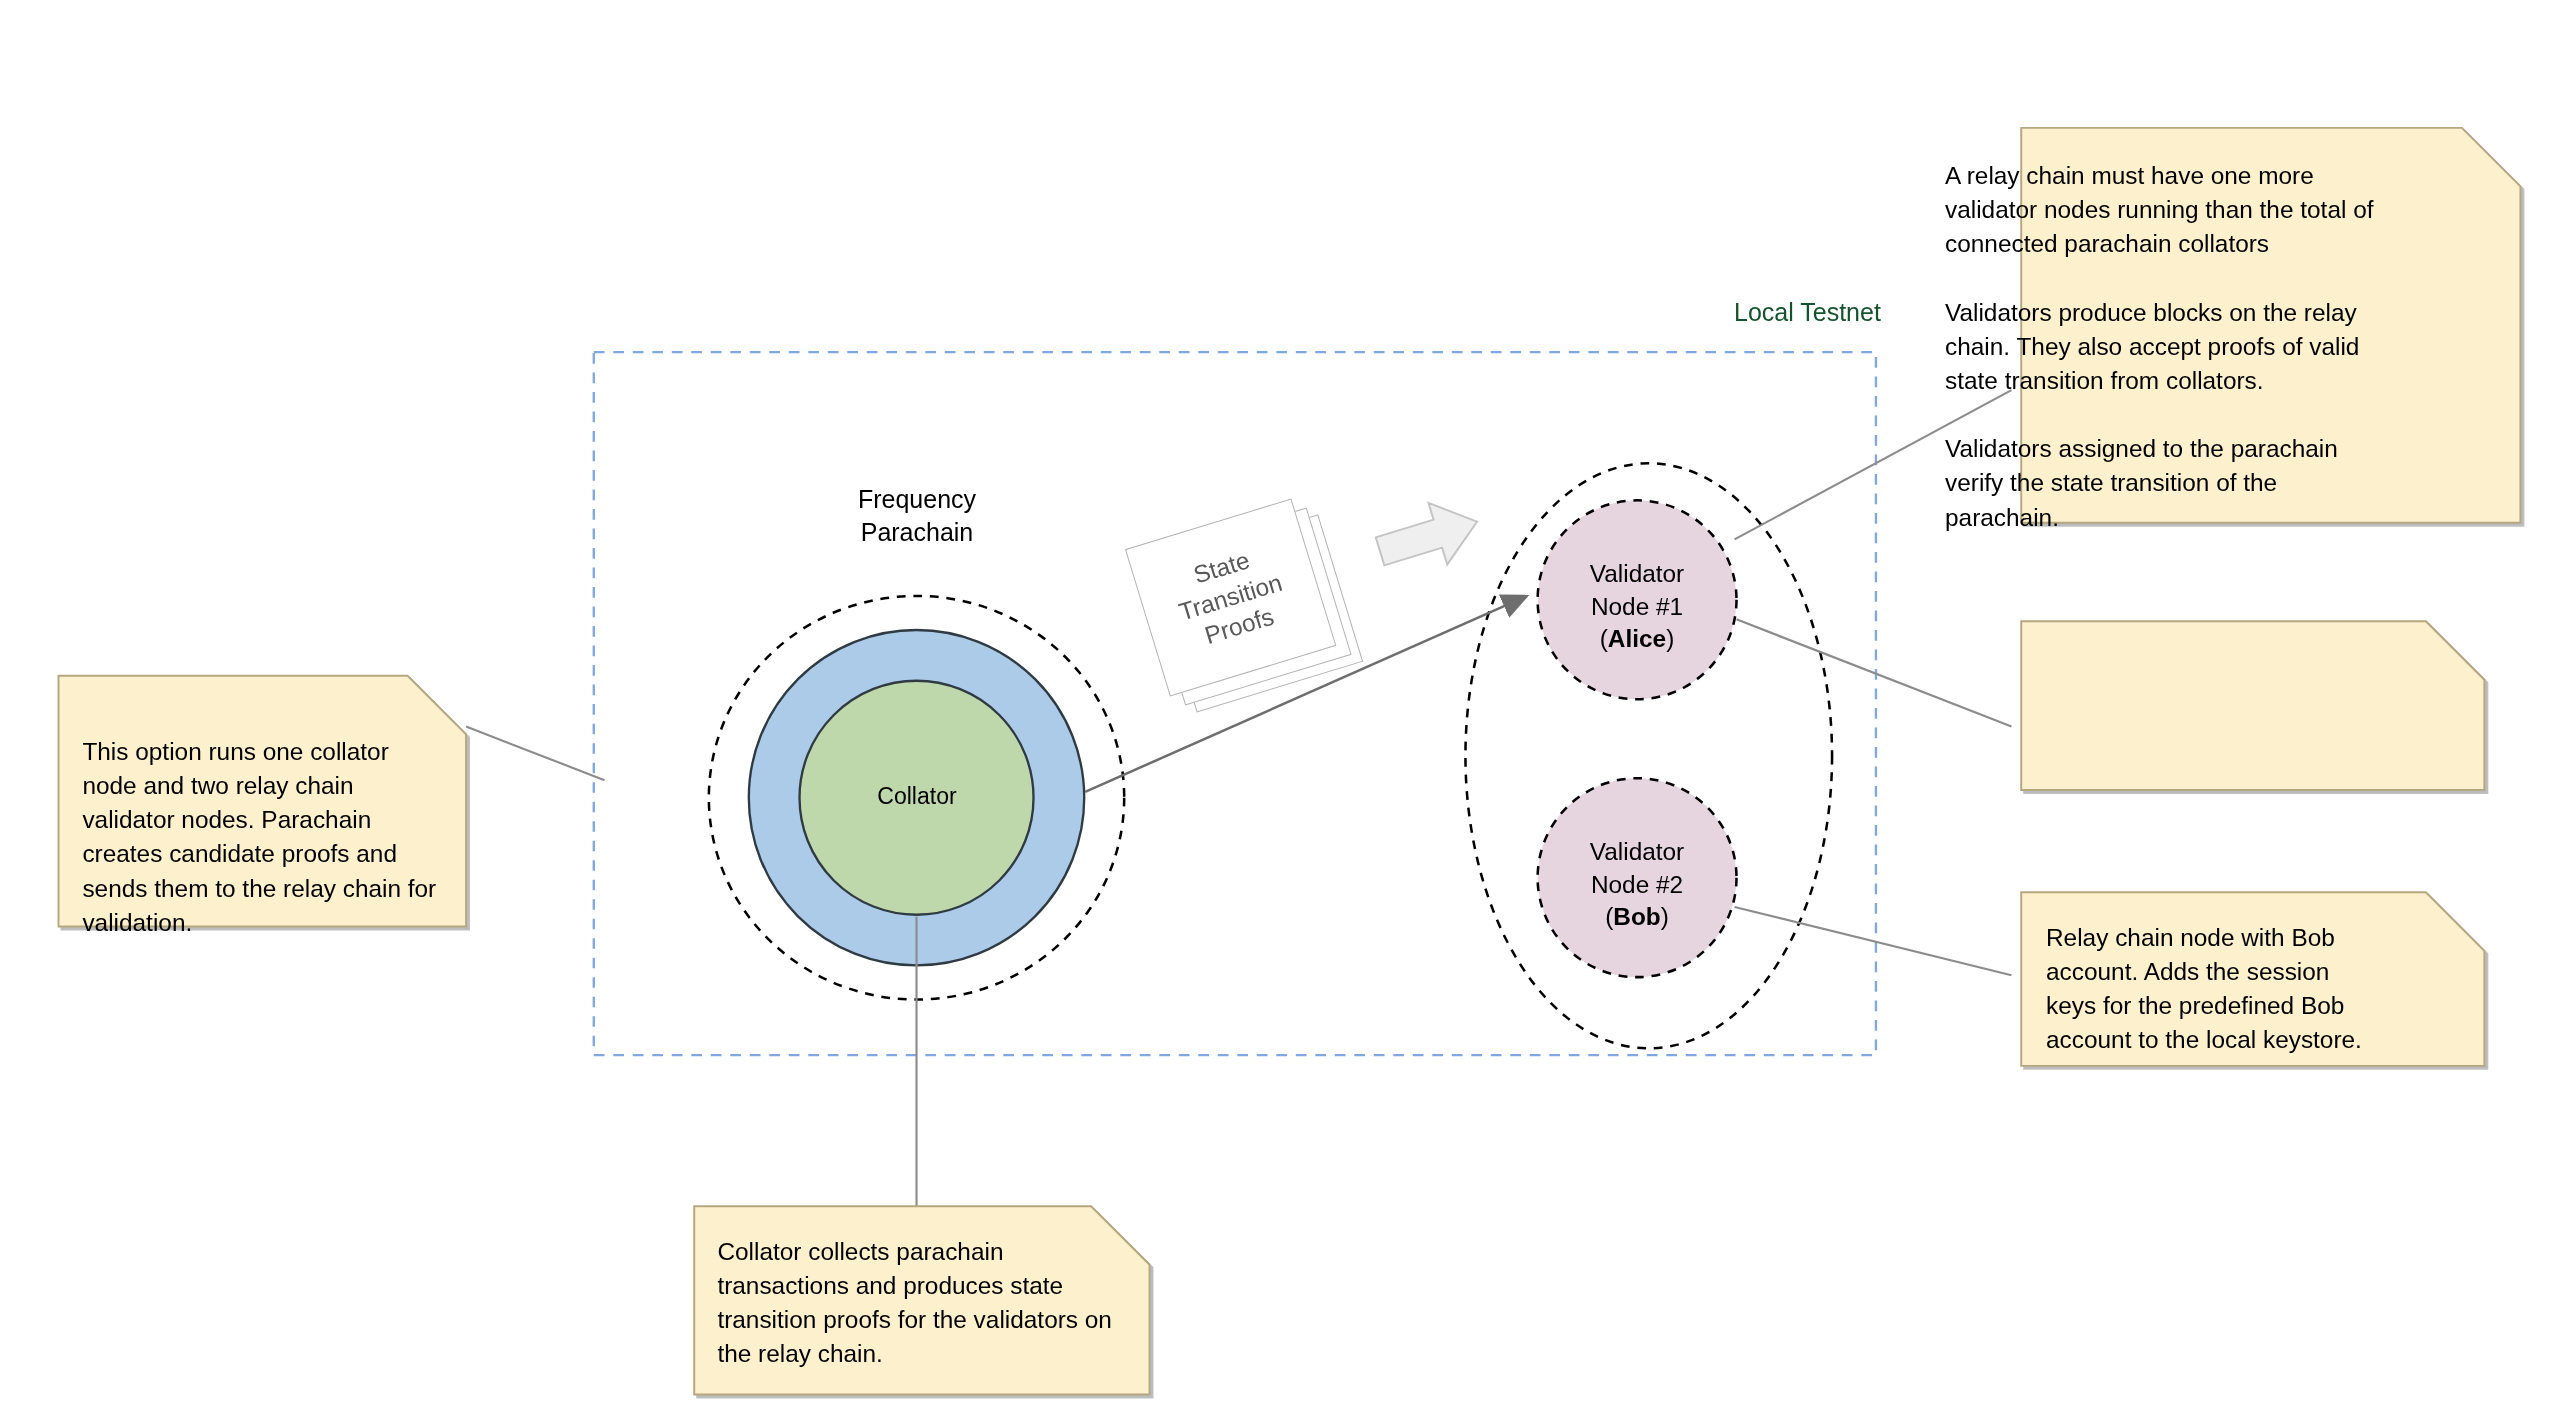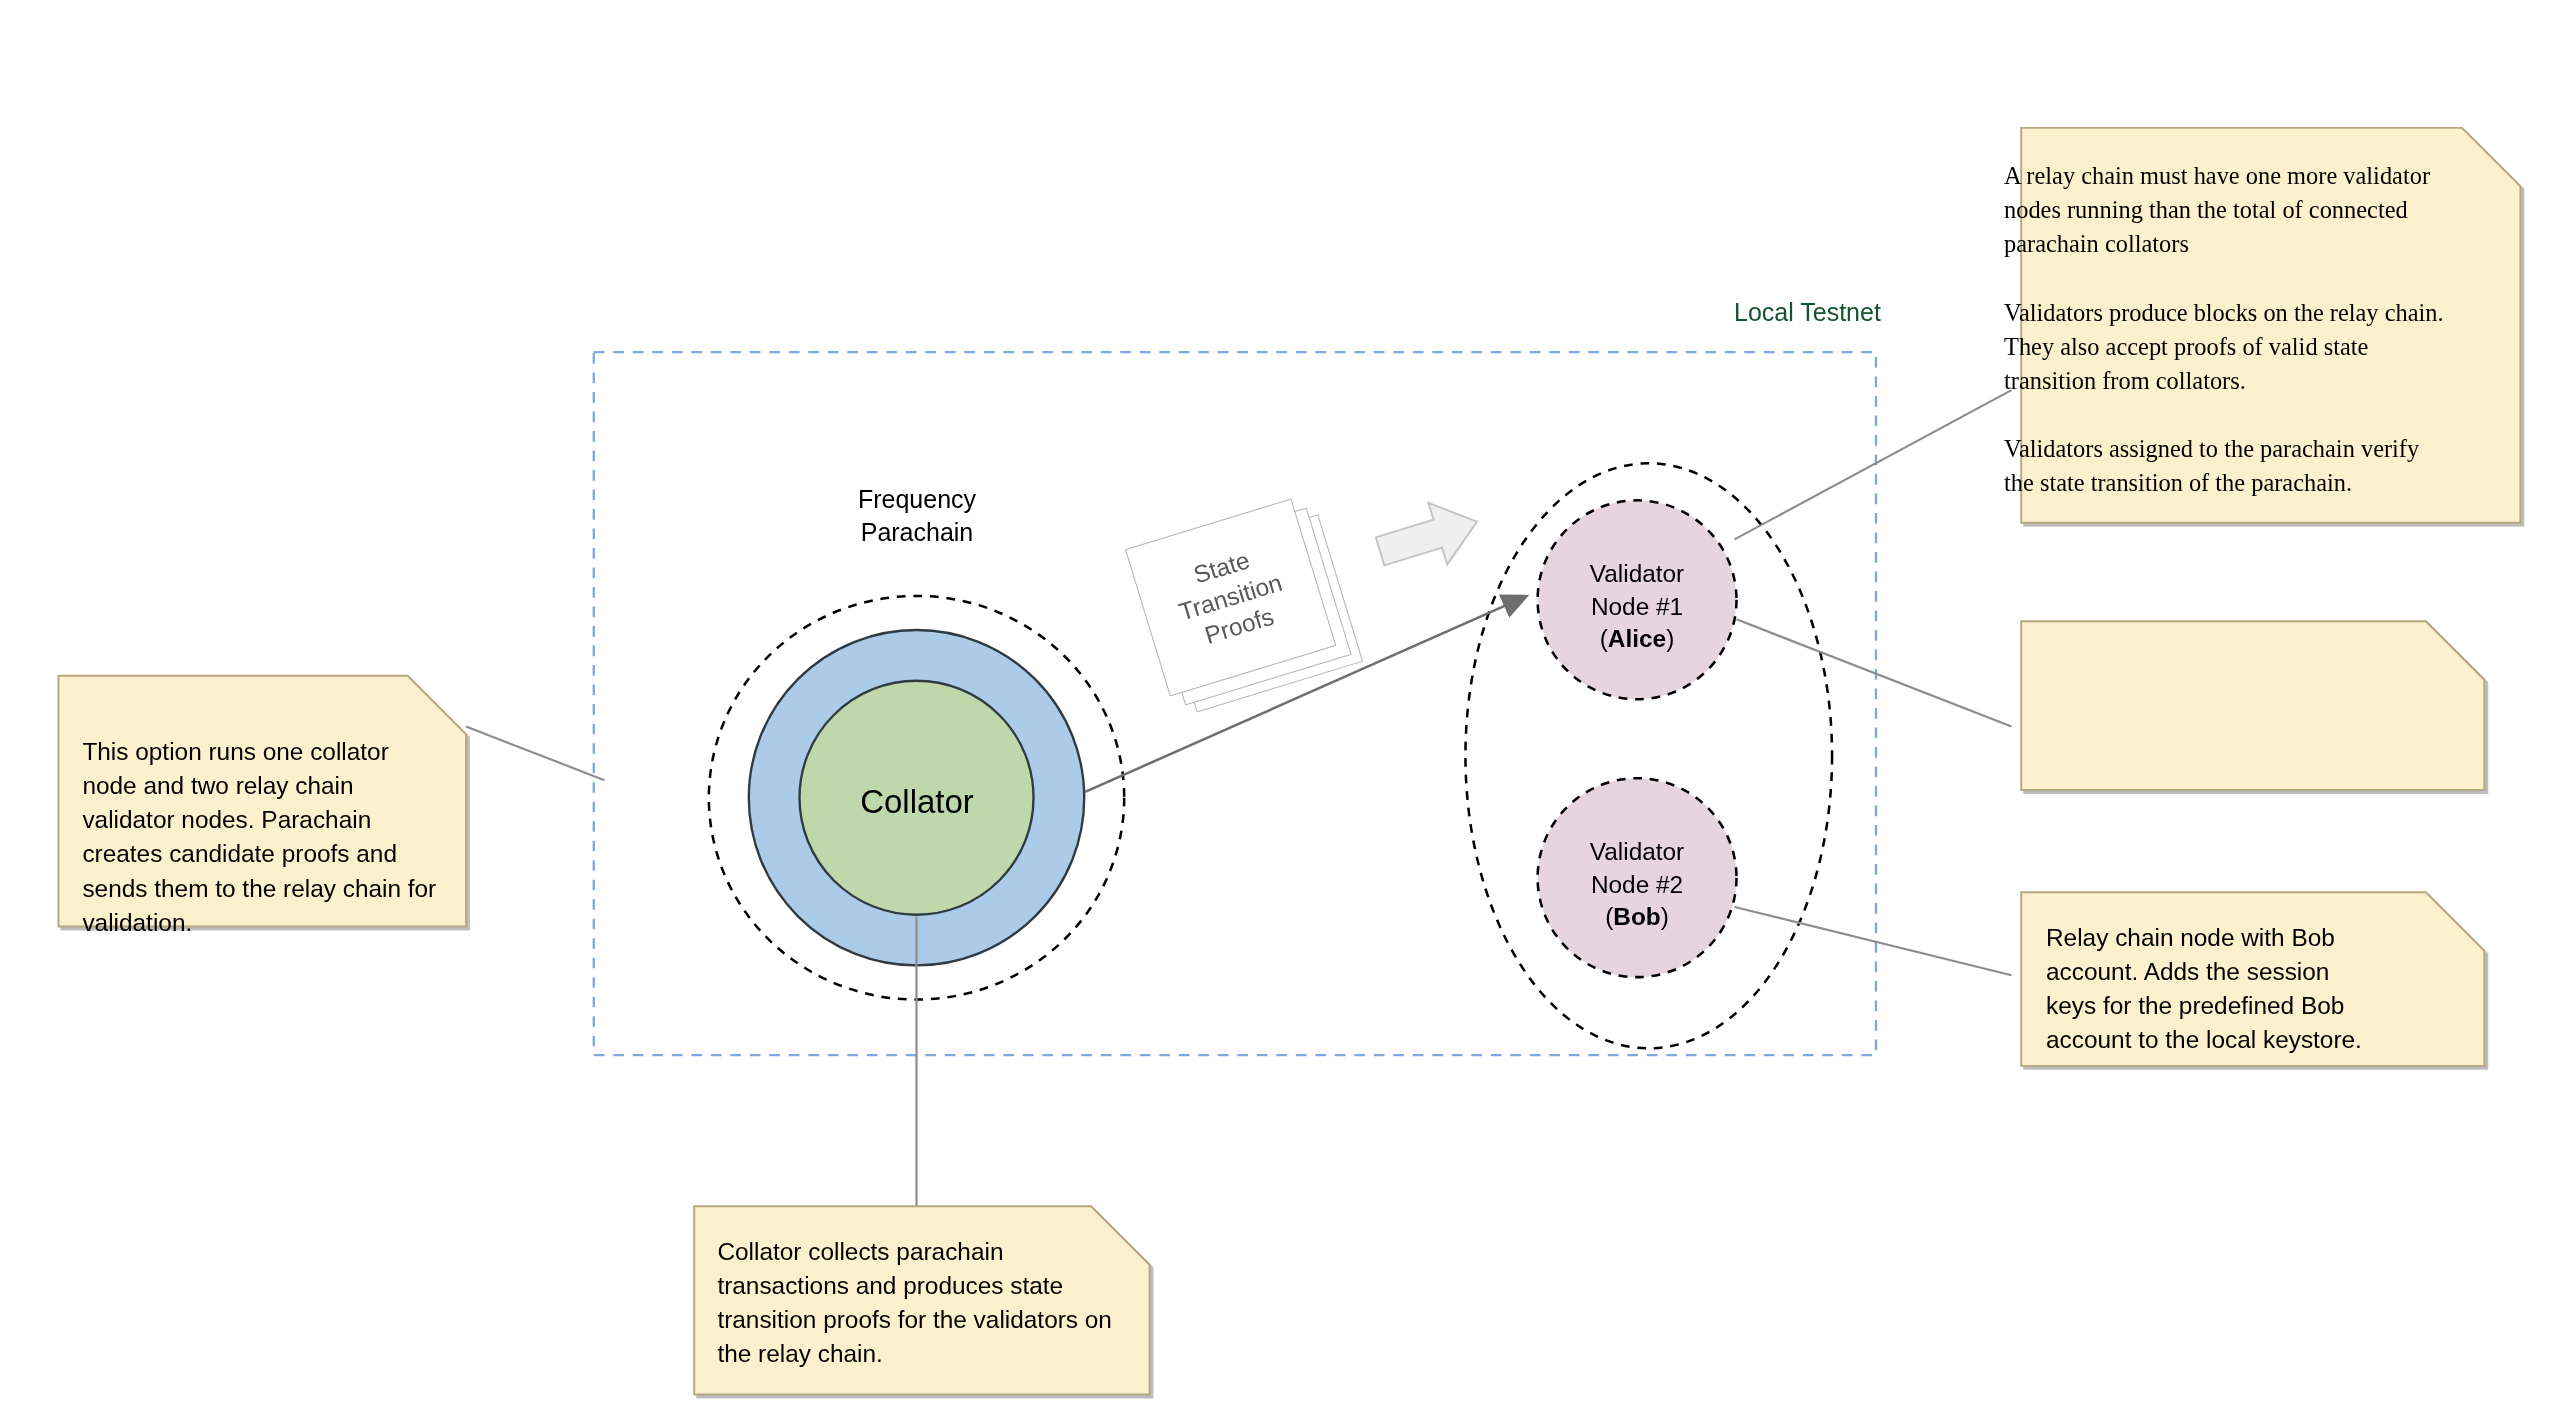--- a/index.html
+++ b/index.html
@@ -39,21 +39,21 @@
     text-align: center;
     font-size: 24.4px;
     line-height: 1.34;
     color: #000000;
     width: 254px;
   }
   .node-label b { font-weight: bold; }
 
   .collator-label {
     position: absolute;
-    font-size: 33px;
+    font-size: 23px;
     text-align: center;
     width: 254px;
     color: #000000;
   }
 
   .zone-label {
     position: absolute;
     font-size: 25px;
     text-align: center;
     line-height: 1.33;
@@ -202,21 +202,21 @@
   </div>
 
   <div class="note" style="left:59px; top:676px; width:408px; height:251px; background:transparent; padding:31px 29px 0 23.4px;margin-top:28px;">
     <span class="note-text note-content">This option runs one collator node and two relay chain validator nodes. Parachain creates candidate proofs and sends them to the relay chain for validation.</span>
   </div>
 
   <div class="note" style="left:694px; top:1206px; width:455px; height:188px; background:transparent; padding:29px 31px 0 23.4px;">
     <span class="note-text note-content">Collator collects parachain transactions and produces state transition proofs for the validators on the relay chain.</span>
   </div>
 
-  <div class="note" style="left:1979px; top:128px; width:499px; height:395px; background:transparent; padding:31px 33px 0 25px;font-family:Liberation Serif, serif;">
+  <div class="note" style="left:1920px; top:128px; width:499px; height:395px; background:transparent; padding:31px 33px 0 25px;">
     <span class="note-text note-content">A relay chain must have one more validator nodes running than the total of connected parachain collators
 
 Validators produce blocks on the relay chain. They also accept proofs of valid state transition from collators.
 
 Validators assigned to the parachain verify the state transition of the parachain.</span>
   </div>
 
 
   <div class="note" style="left:2021px; top:892px; width:385px; height:174px; background:transparent; padding:29px 33px 0 25px;">
     <span class="note-text note-content">Relay chain node with Bob account. Adds the session keys for the predefined Bob account to the local keystore.</span>

